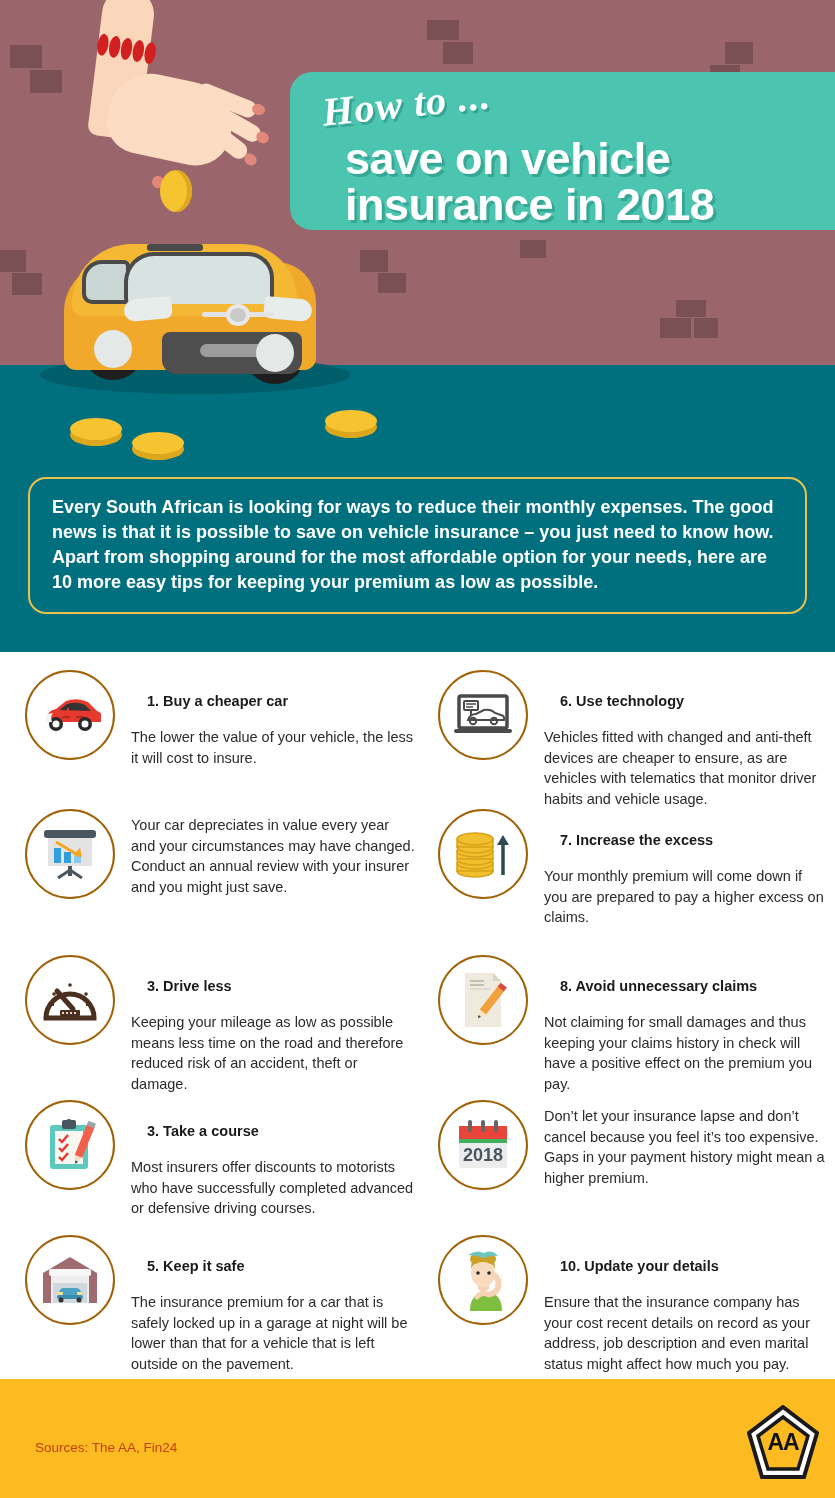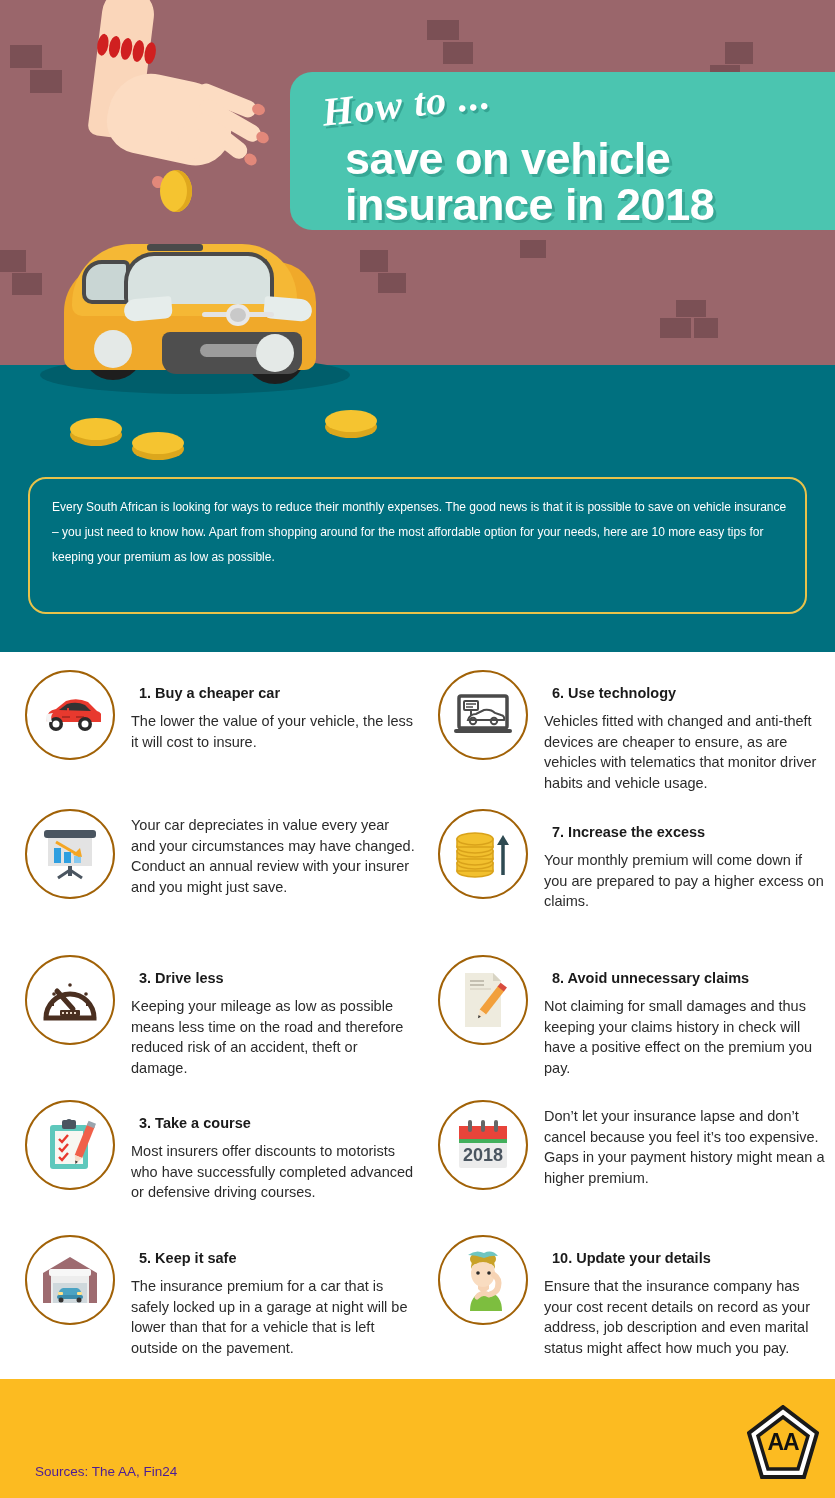--- a/index.html
+++ b/index.html
@@ -69,35 +69,35 @@
   .wheel{position:absolute;background:#1E1E1E;border-radius:50%;}
   .rim{position:absolute;background:#E4E9E7;border-radius:50%;}
 
   .coin{position:absolute;width:52px;height:22px;background:#F5C430;border-radius:50%;
     box-shadow:0 6px 0 #DCA71C;}
 
   
   .intro{position:absolute;left:28px;top:477px;width:779px;height:137px;
     border:2px solid #E8C24A;border-radius:18px;box-sizing:border-box;}
   .intro p{margin:0;position:absolute;left:22px;top:16px;width:735px;
-    color:#fff;font-weight:400;font-size:12px;line-height:25px;}
+    color:#fff;font-weight:700;font-size:18px;line-height:25px;}
 
   
   .tips{position:absolute;left:0;top:652px;width:835px;height:727px;background:#fff;}
   .tip{position:absolute;width:390px;}
   .tip-icon{position:absolute;left:0;top:0;width:90px;height:90px;
     border:2px solid #a16207;border-radius:50%;box-sizing:border-box;
     display:flex;align-items:center;justify-content:center;}
   .tip-text{position:absolute;left:106px;top:6px;width:284px;}
-  .tip-title{margin:8px;font-size:14.5px;font-weight:700;color:#1A1A1A;line-height:19px;}
+  .tip-title{margin:16px;font-size:14.5px;font-weight:700;color:#1A1A1A;line-height:19px;}
   .tip-body{margin:0;font-size:14.5px;color:#2B2B2B;line-height:20.5px;}
 
   
   .footer{position:absolute;left:0;top:1379px;width:835px;height:119px;background:#FCBB21;}
-  .sources{position:absolute;left:35px;top:1440px;font-size:13.5px;color:#4c1d95;font-weight:400;margin-top:24px;}
+  .sources{position:absolute;left:35px;top:1440px;font-size:13.5px;color:#c2410c;font-weight:400;}
   .aa-logo{position:absolute;left:747px;top:1405px;width:72px;height:76px;}
   .aa-text{position:absolute;left:0;top:24px;width:72px;text-align:center;
     font-size:23px;font-weight:700;color:#111;letter-spacing:-1px;}
 </style>
 </head>
 <body>
 
 <div class="page">
 
   <div class="hero">

